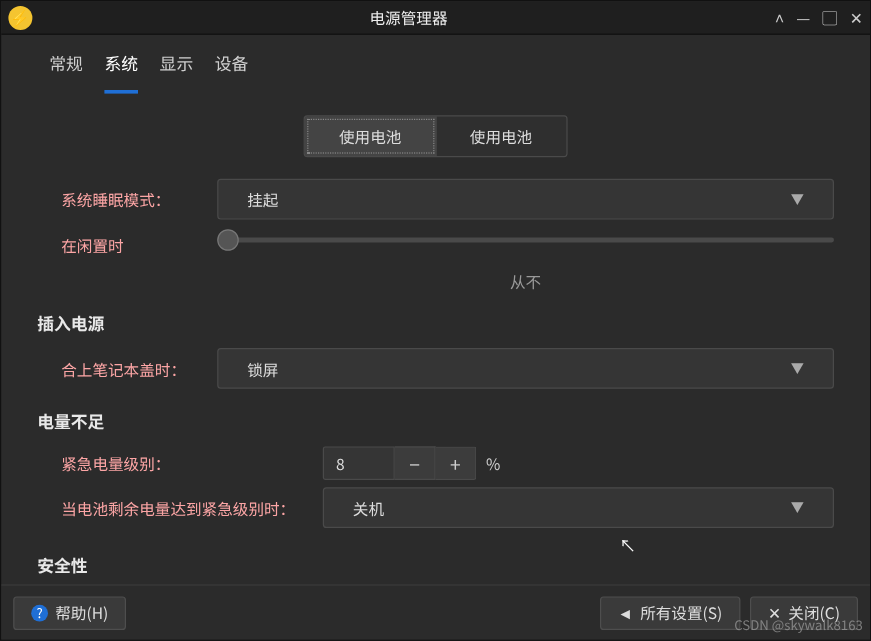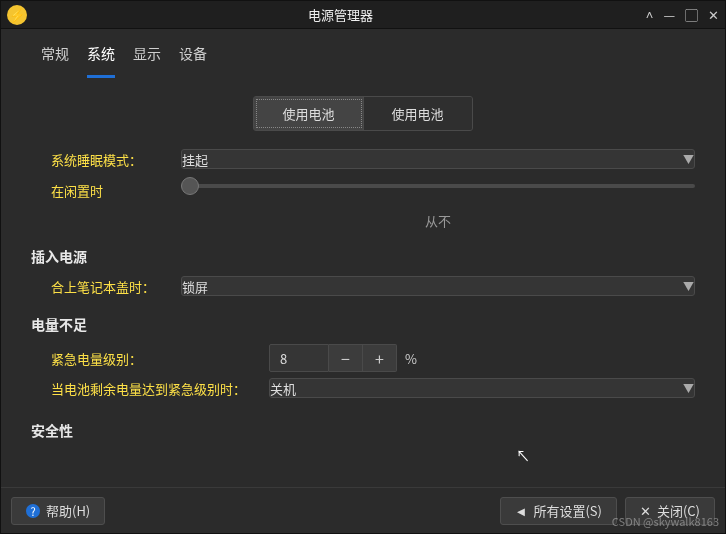--- a/index.html
+++ b/index.html
@@ -102,34 +102,34 @@
     font-size: 14px;
   }
   .row {
     display: flex;
     align-items: center;
     margin: 6px 0;
     padding-left: 20px;
   }
   .row .label {
     width: 130px;
-    color: #fde047;
+    color: #fca5a5;
     font-size: 13px;
   }
   .row .label.wide { width: 218px; }
   .dropdown {
     flex: 1;
-    height: 20px;
+    height: 34px;
     background: #353535;
     border: 1px solid #4a4a4a;
     border-radius: 3px;
     display: flex;
     align-items: center;
     justify-content: space-between;
-    padding: 0 0;
+    padding: 0 24px;
     color: #ddd;
     cursor: pointer;
   }
   .dropdown .chev { font-size: 11px; color: #aaa; }
 
   .slider-wrap {
     flex: 1;
     position: relative;
     height: 30px;
   }

